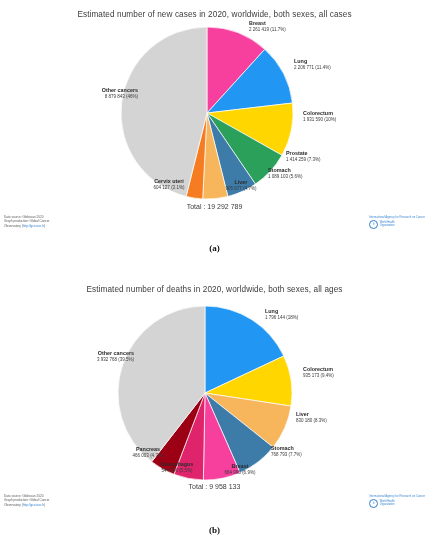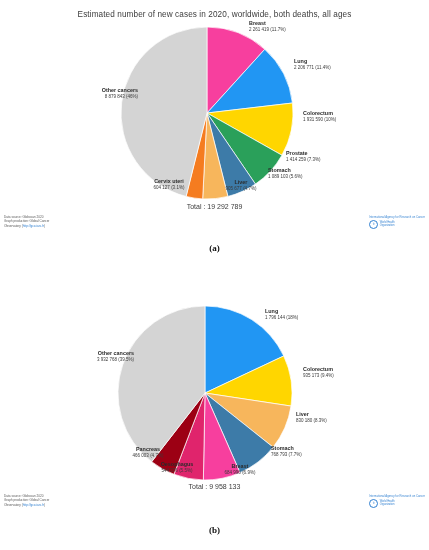--- a/index.html
+++ b/index.html
@@ -40,21 +40,21 @@
   .subcap{
     position:absolute;left:0;right:0;text-align:center;
     font-family:"Liberation Serif", serif;font-weight:bold;font-size:9px;color:#111;
   }
 </style>
 </head>
 <body>
 
 <div class="figure">
 
-  <div class="fig-title">Estimated number of new cases in 2020, worldwide, both deaths, all ages</div>
+  <div class="fig-title">Estimated number of new cases in 2020, worldwide, both sexes, all cases</div>
 
   <div class="pie-wrap">
     <svg class="pie" id="pie-a" width="429" height="275" viewBox="0 0 429 275">
         <path d="M 207 113 L 207 27 A 86 86 0 0 1 264.77287283036225 49.29525005993047 Z" fill="#f73f9e" stroke="#ffffff" stroke-width="0.7"></path>
         <path d="M 207 113 L 264.77287283036225 49.29525005993047 A 86 86 0 0 1 292.4173341671742 103.0060506418486 Z" fill="#2196f3" stroke="#ffffff" stroke-width="0.7"></path>
         <path d="M 207 113 L 292.4173341671742 103.0060506418486 A 86 86 0 0 1 281.92527371771223 155.21615044418317 Z" fill="#ffd600" stroke="#ffffff" stroke-width="0.7"></path>
         <path d="M 207 113 L 281.92527371771223 155.21615044418317 A 86 86 0 0 1 255.42422014588783 184.07105531271216 Z" fill="#2aa05a" stroke="#ffffff" stroke-width="0.7"></path>
         <path d="M 207 113 L 255.42422014588783 184.07105531271216 A 86 86 0 0 1 227.90450178661382 196.42063177088423 Z" fill="#3d7ba8" stroke="#ffffff" stroke-width="0.7"></path>
         <path d="M 207 113 L 227.90450178661382 196.42063177088423 A 86 86 0 0 1 202.6703366112476 198.89094256637367 Z" fill="#f7b65c" stroke="#ffffff" stroke-width="0.7"></path>
         <path d="M 207 113 L 202.6703366112476 198.89094256637367 A 86 86 0 0 1 186.09549821338624 196.42063177088426 Z" fill="#f57c20" stroke="#ffffff" stroke-width="0.7"></path>
@@ -112,20 +112,21 @@
         <span>Organization</span>
       </span>
     </div>
   </div>
 
   <div class="subcap" style="top:243px;">(a)</div>
 </div>
 
 <div class="figure">
 
+  <div class="fig-title">Estimated number of deaths in 2020, worldwide, both sexes, all ages</div>
 
   <div class="pie-wrap">
     <svg class="pie" id="pie-b" width="429" height="275" viewBox="0 0 429 275">
         <path d="M 205 118 L 205 31 A 87 87 0 0 1 283.7199535645437 80.95720163383868 Z" fill="#2196f3" stroke="#ffffff" stroke-width="0.7"></path>
         <path d="M 205 118 L 283.7199535645437 80.95720163383868 A 87 87 0 0 1 291.0127017921985 131.06962625350587 Z" fill="#ffd600" stroke="#ffffff" stroke-width="0.7"></path>
         <path d="M 205 118 L 291.0127017921985 131.06962625350587 A 87 87 0 0 1 273.0680005201632 172.18253690246578 Z" fill="#f7b65c" stroke="#ffffff" stroke-width="0.7"></path>
         <path d="M 205 118 L 273.0680005201632 172.18253690246578 A 87 87 0 0 1 240.05285990708865 197.62598201801984 Z" fill="#3d7ba8" stroke="#ffffff" stroke-width="0.7"></path>
         <path d="M 205 118 L 240.05285990708865 197.62598201801984 A 87 87 0 0 1 203.36018574475946 204.98454465713039 Z" fill="#f73f9e" stroke="#ffffff" stroke-width="0.7"></path>
         <path d="M 205 118 L 203.36018574475946 204.98454465713039 A 87 87 0 0 1 173.99216655194718 199.28661799372526 Z" fill="#e0246c" stroke="#ffffff" stroke-width="0.7"></path>
         <path d="M 205 118 L 173.99216655194718 199.28661799372526 A 87 87 0 0 1 151.67708633219104 186.74348607668506 Z" fill="#9c0014" stroke="#ffffff" stroke-width="0.7"></path>

